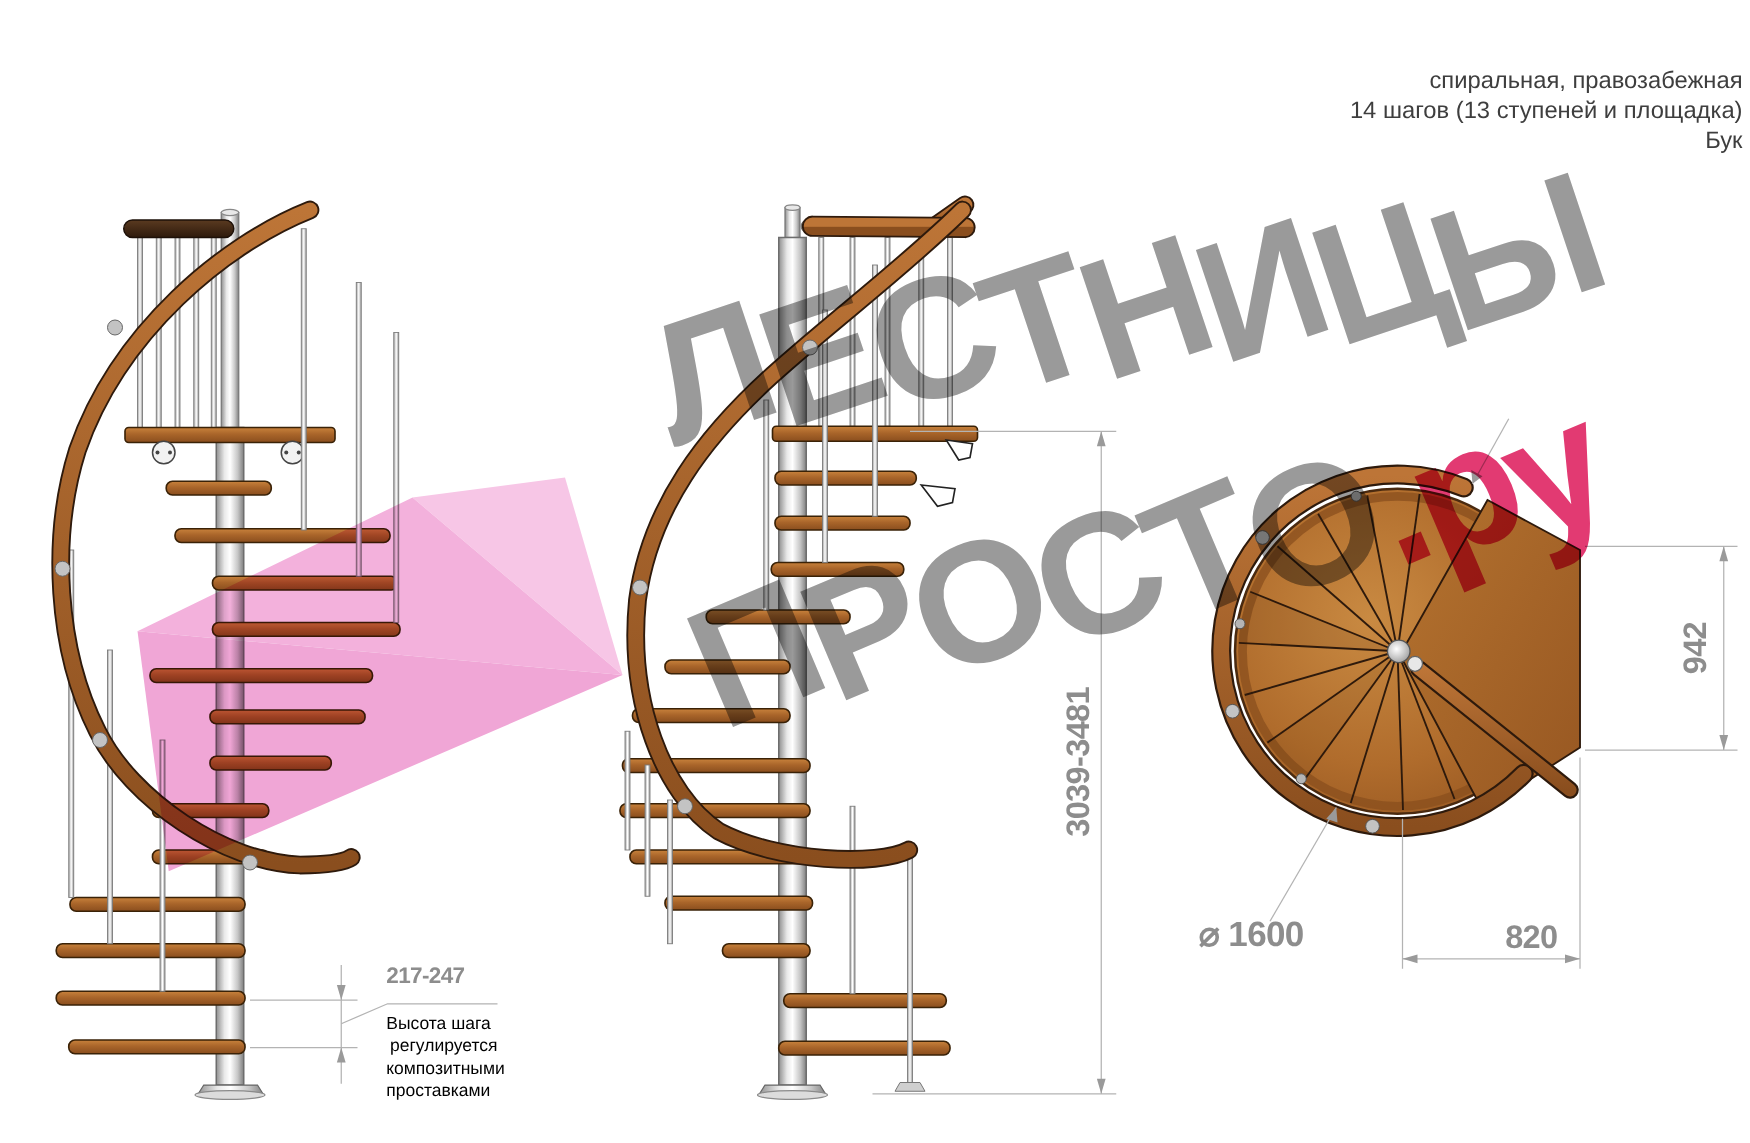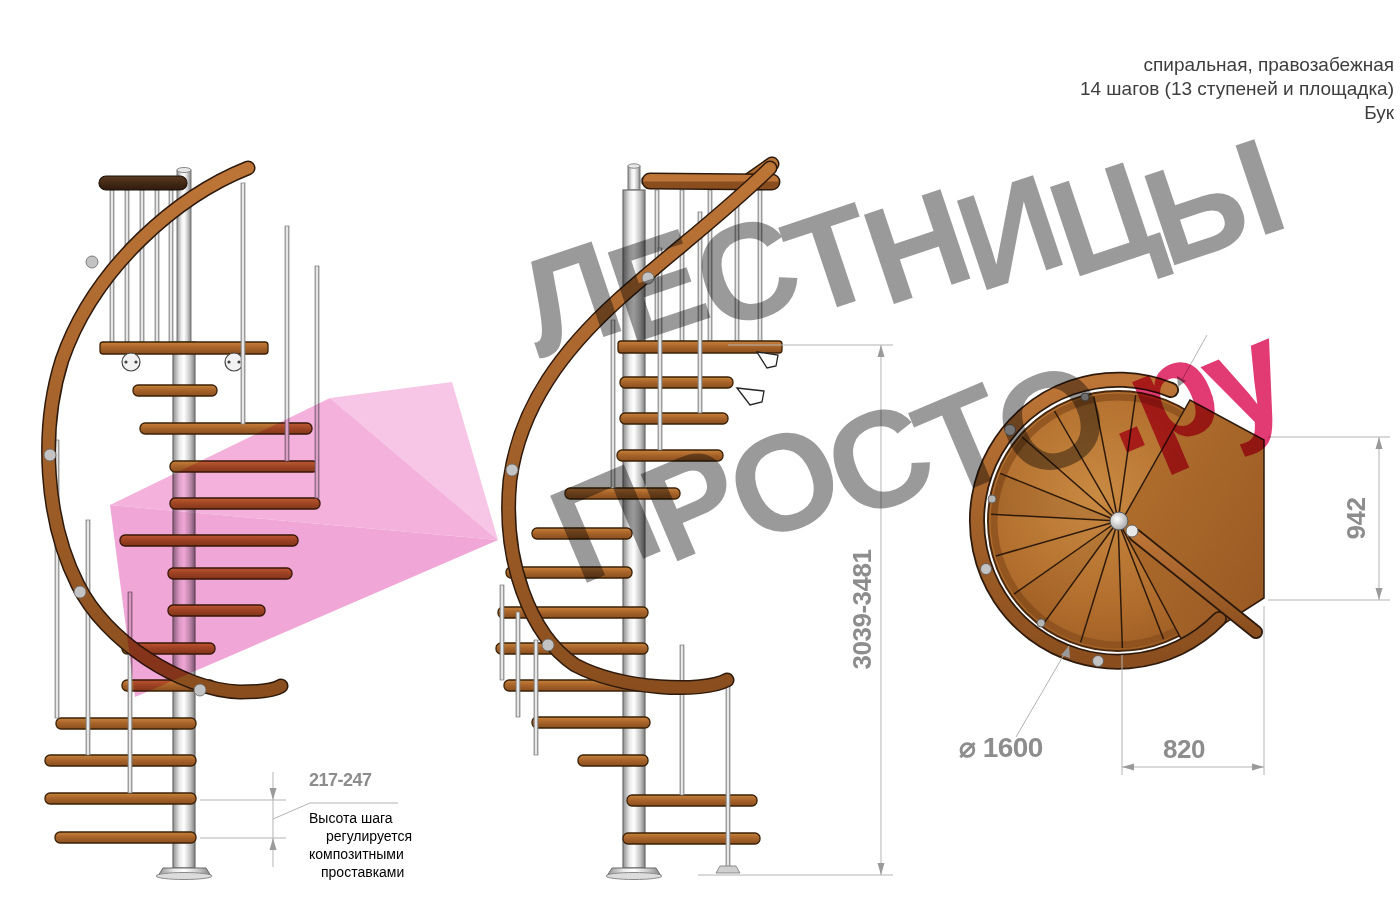--- a/index.html
+++ b/index.html
@@ -322,23 +322,23 @@
     <div>спиральная, правозабежная</div>
     <div>14 шагов (13 ступеней и площадка)</div>
     <div>Бук</div>
   </div>
 
   <div class="dim rot" style="left:770px;top:594px;width:185px;">3039-3481</div>
 
   <div class="dim" style="left:309px;top:770px;font-size:18px;">217-247</div>
 
   <div class="note" style="left:309px;top:809px;">Высота шага</div>
-  <div class="note" style="left:326px;top:827px;">регулируется</div>
+  <div class="note" style="left:312px;top:827px;">регулируется</div>
   <div class="note" style="left:309px;top:845px;">композитными</div>
-  <div class="note" style="left:309px;top:863px;margin-left:12px;">проставками</div>
+  <div class="note" style="left:309px;top:863px;">проставками</div>
 
   <div class="dim rot" style="left:1256px;top:503px;width:200px;">942</div>
 
-  <div class="dim" style="left:1122px;top:734px;width:124px;text-align:center;">820</div>
+  <div class="dim" style="left:1122px;top:734px;width:124px;text-align:right;">820</div>
 
   <div class="dim" style="left:940px;top:731px;font-size:28px;margin-left:19px;">⌀ 1600</div>
 
 </div>
 
 </body></html>

